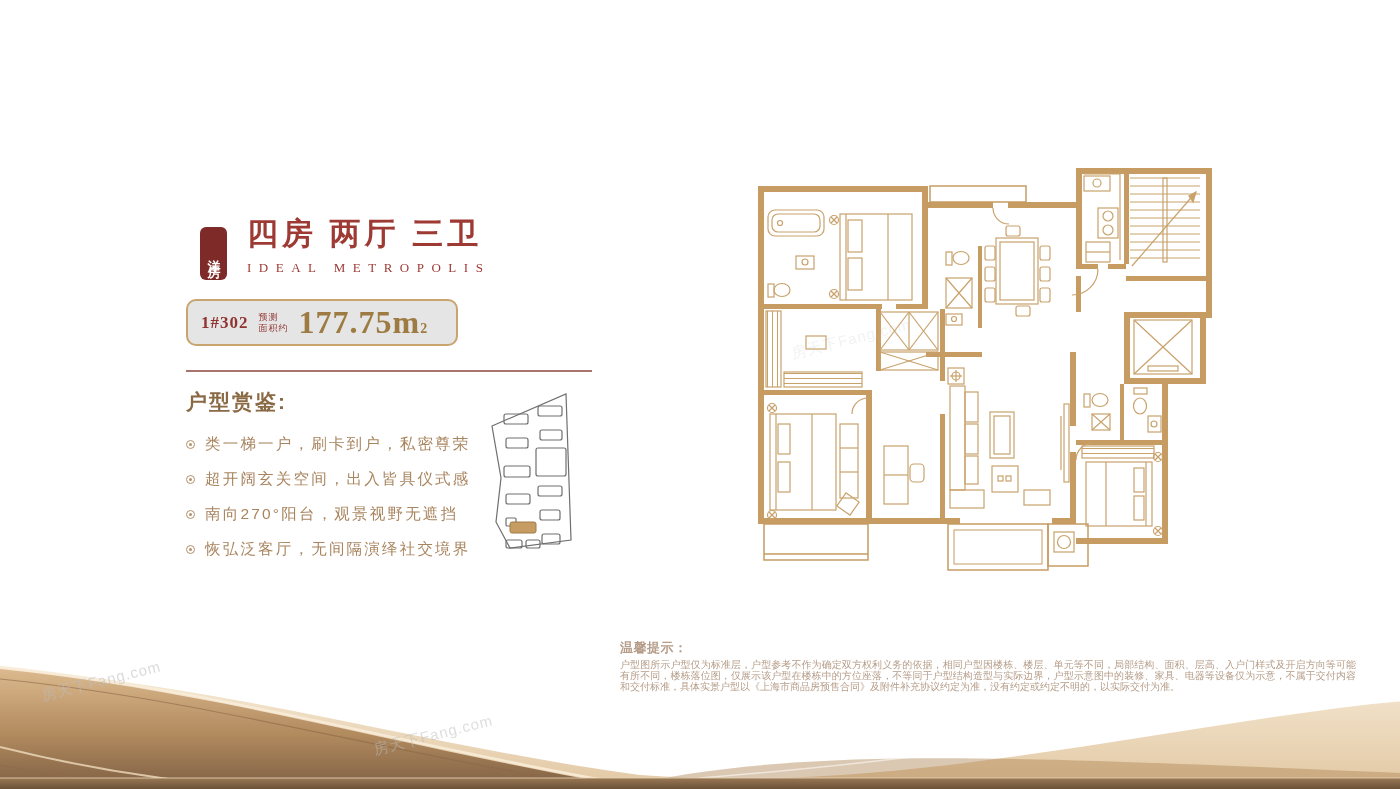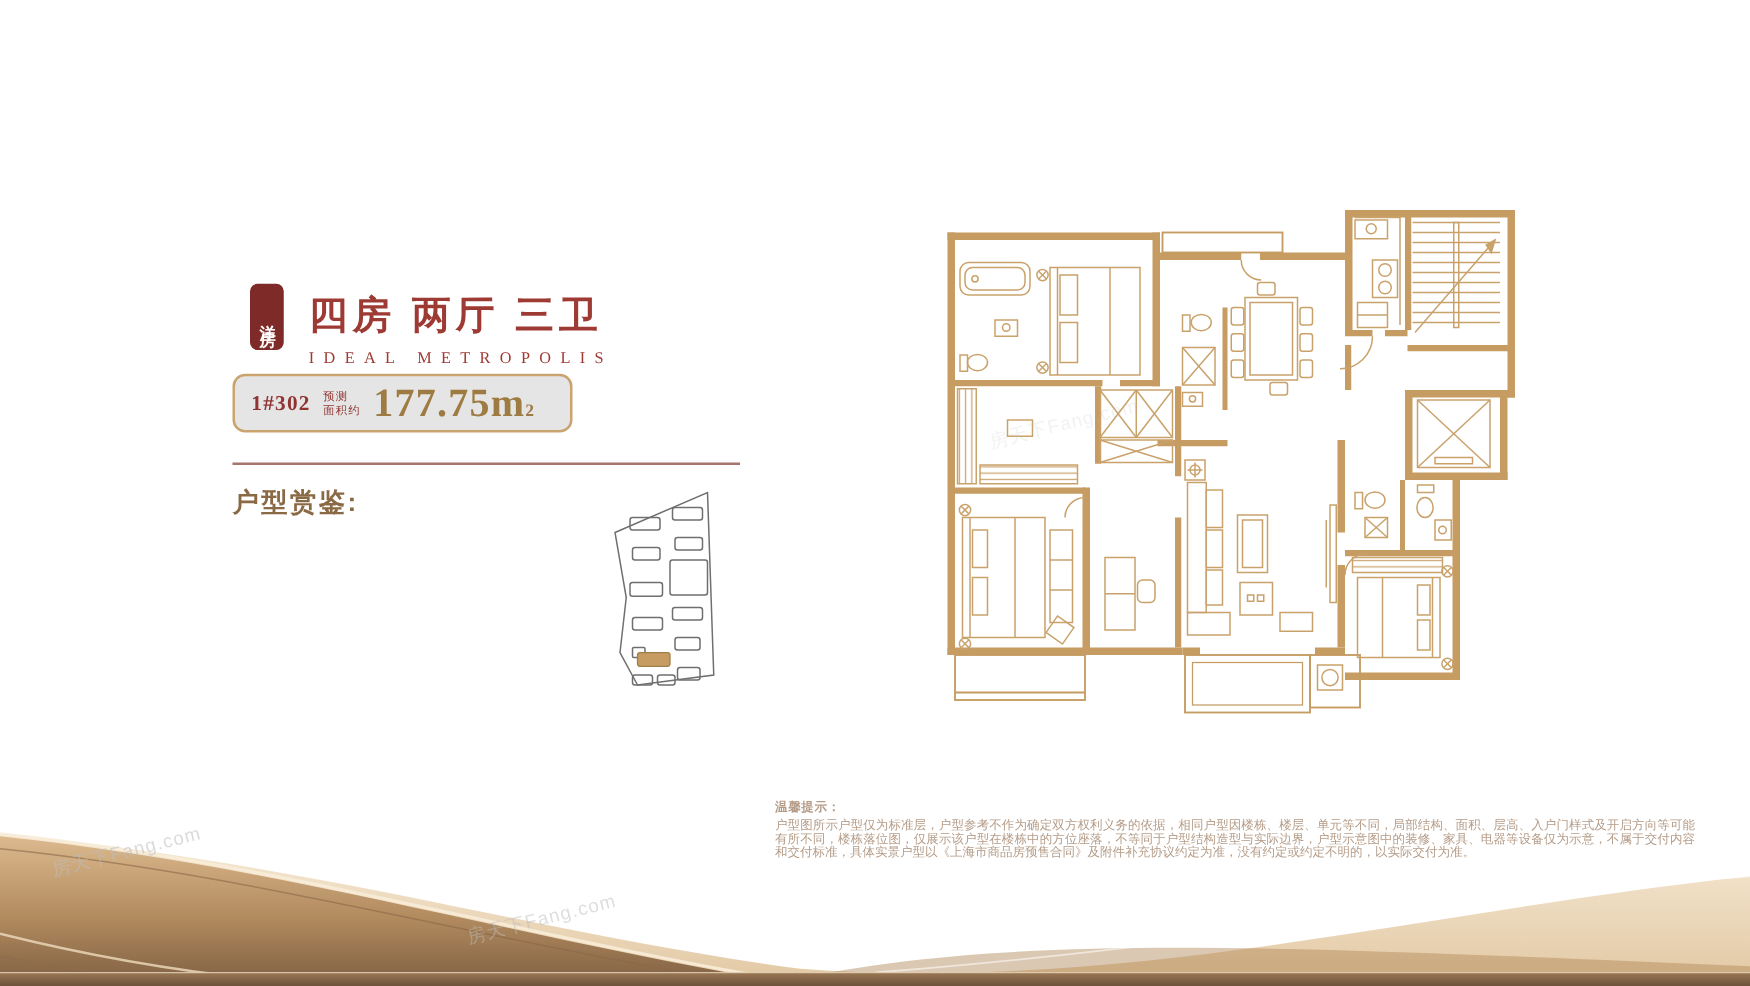--- a/index.html
+++ b/index.html
@@ -6,21 +6,21 @@
   #stage{position:relative;width:1400px;height:789px;background:#ffffff;overflow:hidden;
          font-family:"Liberation Sans", sans-serif;}
   
   #headerBlock{position:absolute;left:186px;top:212px;display:flex;align-items:flex-start;}
   #planCode{font-family:"Liberation Serif", serif;font-weight:bold;font-size:78px;line-height:0.92;
             background:linear-gradient(180deg,#cfa382 0%,#b07d5c 45%,#85543c 100%);
             -webkit-background-clip:text;background-clip:text;color:transparent;letter-spacing:2px;}
   #badge{margin-left:14px;margin-top:15px;width:27px;height:53px;background:#7e2a28;border-radius:6px;
          color:#fff;display:flex;align-items:center;justify-content:center;
          writing-mode:vertical-rl;text-orientation:upright;font-size:13px;letter-spacing:4px;font-weight:bold;}
-  #titleCol{margin-left:20px;margin-top:19px;}
+  #titleCol{margin-left:20px;margin-top:1px;}
   #mainTitle{font-size:31px;font-weight:bold;color:#9e3a34;letter-spacing:4px;white-space:nowrap;}
   #subTitle{font-family:"Liberation Serif", serif;font-size:13px;color:#9e3a34;letter-spacing:7.5px;
             margin-top:5px;white-space:nowrap;}
   
   #areaBox{position:absolute;left:186px;top:299px;width:272px;height:47px;box-sizing:border-box;
            border:2px solid #c9a46f;border-radius:10px;display:flex;align-items:center;
            padding:0 13px;gap:10px;background:#e5e5e5;}
   #unitLabel{font-family:"Liberation Serif", serif;font-weight:bold;font-size:17px;color:#8f3430;letter-spacing:1px;}
   #areaPrefix{display:flex;flex-direction:column;font-size:9px;line-height:11px;color:#8f3430;letter-spacing:1px;}
   #areaValueWrap{font-family:"Liberation Serif", serif;font-weight:bold;color:#9d7b42;font-size:32px;
@@ -34,21 +34,21 @@
   #highlights ul{list-style:none;margin:18px 0 0 0;padding:0;}
   #highlights li{display:flex;align-items:center;gap:10px;margin-bottom:14px;
                  font-size:15.5px;color:#a9855f;letter-spacing:2.2px;white-space:nowrap;}
   .bullet{flex:0 0 auto;width:7px;height:7px;border:1.5px solid #b4916b;border-radius:50%;position:relative;}
   .bullet::after{content:'';position:absolute;inset:2px;background:#b4916b;border-radius:50%;}
   
   #sitePlan{position:absolute;left:476px;top:382px;}
   #floorPlan{position:absolute;left:740px;top:156px;}
   
   #disclaimer{position:absolute;left:620px;top:639px;width:736px;color:#b59c88;}
-  #discTitle{font-size:10px;margin-bottom:3px;font-weight:bold;letter-spacing:0.5px;}
+  #discTitle{font-size:13px;margin-bottom:3px;font-weight:bold;letter-spacing:0.5px;}
   #discBody{font-size:10px;line-height:10.8px;text-align:justify;}
   
   .wm{position:absolute;color:#bdbdbd;font-size:15px;letter-spacing:1px;transform:rotate(-14deg);
       z-index:5;pointer-events:none;}
   #wm1{left:40px;top:672px;opacity:.55;}
   #wm2{left:372px;top:726px;opacity:.50;}
   #wm3{left:790px;top:330px;opacity:.20;}
   
   #wave{position:absolute;left:0;bottom:0;z-index:1;}
 </style>
@@ -75,20 +75,38 @@
       <span>177.75</span>
         <span>m</span>
         <sup>2</sup>
     </span>
   </div>
 
   <div id="rule"></div>
 
   <div id="highlights">
     <div id="hlHeading">户型赏鉴:</div>
+    <ul>
+      <li>
+          <span class="bullet"></span>
+          <span>类一梯一户，刷卡到户，私密尊荣</span>
+        </li>
+      <li>
+          <span class="bullet"></span>
+          <span>超开阔玄关空间，出入皆具仪式感</span>
+        </li>
+      <li>
+          <span class="bullet"></span>
+          <span>南向270°阳台，观景视野无遮挡</span>
+        </li>
+      <li>
+          <span class="bullet"></span>
+          <span>恢弘泛客厅，无间隔演绎社交境界</span>
+        </li>
+    </ul>
   </div>
 
   <svg id="sitePlan" width="122" height="176" viewBox="0 0 122 176">
     <g stroke="#6f6f6f" stroke-width="1.2" fill="none">
       <polygon points="16,44 90,12 95,158 34,166 20,140 25,96"></polygon>
 
       <rect x="28" y="32" width="24" height="10" rx="2"></rect>
       <rect x="30" y="56" width="22" height="10" rx="2"></rect>
       <rect x="28" y="84" width="26" height="11" rx="2"></rect>
       <rect x="30" y="112" width="24" height="10" rx="2"></rect>

